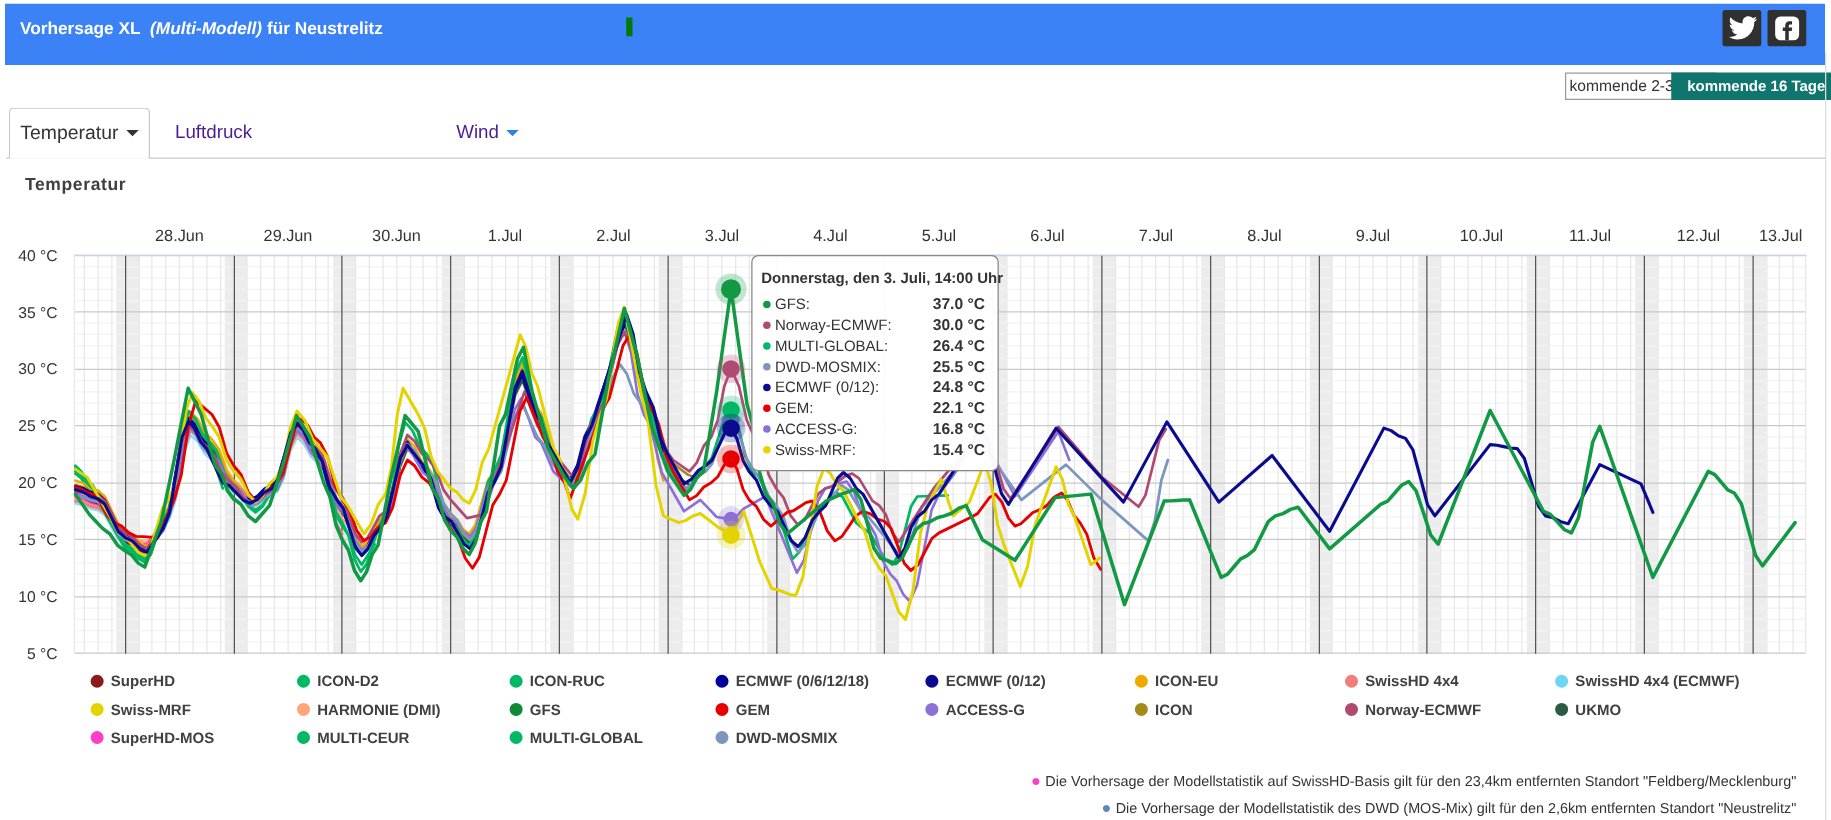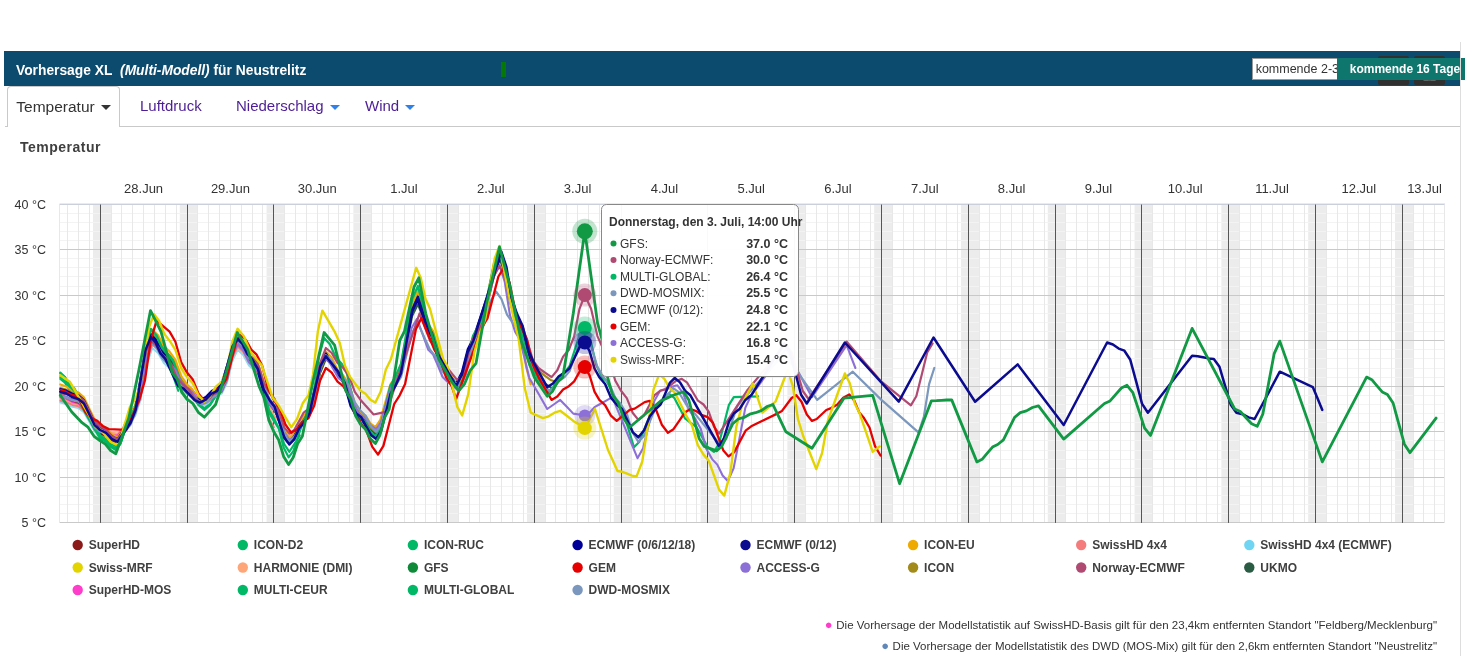--- a/index.html
+++ b/index.html
@@ -1,18 +1,18 @@
 <!DOCTYPE html>
 <html lang="de"><head><meta charset="utf-8">
 <style>
 * { margin:0; padding:0; box-sizing:border-box; }
 html,body { width:1465px; height:656px; background:#ffffff; overflow:hidden;
   font-family:"Liberation Sans", sans-serif; }
 #page { position:relative; width:1465px; height:656px; }
-#topbar { position:absolute; left:4px; top:3px; width:1456px; height:35px; background:#0c4a6e;margin-top:48px; }
+#topbar { position:absolute; left:4px; top:3px; width:1456px; height:49px; background:#3b82f6; }
 #title { position:absolute; left:12px; top:12px; color:#ffffff; font-size:13.8px; font-weight:bold; white-space:nowrap; }
 #caret { position:absolute; left:497px; top:11px; width:5px; height:15px; background:#067806; }
 .soc { position:absolute; top:4.5px; width:31.5px; height:29.5px; background:#303030; border-radius:2px; }
 #tw { left:1373.5px; }
 #fb { left:1409.5px; }
 #btnrow { position:absolute; top:58px; left:0; width:1465px; height:22px; }
 #btn1 { position:absolute; left:1212px; top:0; width:121px; height:22px; background:#ffffff;
   border:1px solid #9a9a9a; color:#333; font-size:12.5px; text-align:center; line-height:20px; white-space:nowrap;margin-left:40px; }
 #btn2 { position:absolute; left:1337px; top:0; width:136px; height:22px; background:#0f766e;
   color:#ffffff; font-size:12px; font-weight:bold; text-align:center; line-height:22px; white-space:nowrap; }
@@ -41,21 +41,20 @@
     <path fill="#303030" d="M19.9 9.1h-2.1c-2.1 0-3.4 1.38-3.4 3.52v1.62h-2v2.8h2v7.66h2.9v-7.66h2.4l.4-2.8h-2.8v-1.3c0-.76.25-1.24 1.2-1.24h1.4z"></path>
   </svg></div>
 </div>
 <div id="btnrow">
   <div id="btn1">kommende 2-3 Tage</div>
   <div id="btn2">kommende 16 Tage</div>
 </div>
 <div id="tabs">
   <div id="tab-active">Temperatur<span class="arr arrdark"></span></div>
   <span class="tab" style="left:135px;">Luftdruck</span>
-  <span class="tab" style="left:231px;">Niederschlag<span class="arr"></span></span>
   <span class="tab" style="left:360px;">Wind<span class="arr"></span></span>
 </div>
 <svg id="chart" width="1465" height="656" viewBox="0 0 1465 656">
 <rect x="93.0" y="204.0" width="18.1" height="318.9" fill="#ececec"></rect>
 <rect x="179.8" y="204.0" width="18.1" height="318.9" fill="#ececec"></rect>
 <rect x="266.6" y="204.0" width="18.1" height="318.9" fill="#ececec"></rect>
 <rect x="353.4" y="204.0" width="18.1" height="318.9" fill="#ececec"></rect>
 <rect x="440.2" y="204.0" width="18.1" height="318.9" fill="#ececec"></rect>
 <rect x="527.0" y="204.0" width="18.1" height="318.9" fill="#ececec"></rect>
 <rect x="613.8" y="204.0" width="18.1" height="318.9" fill="#ececec"></rect>

